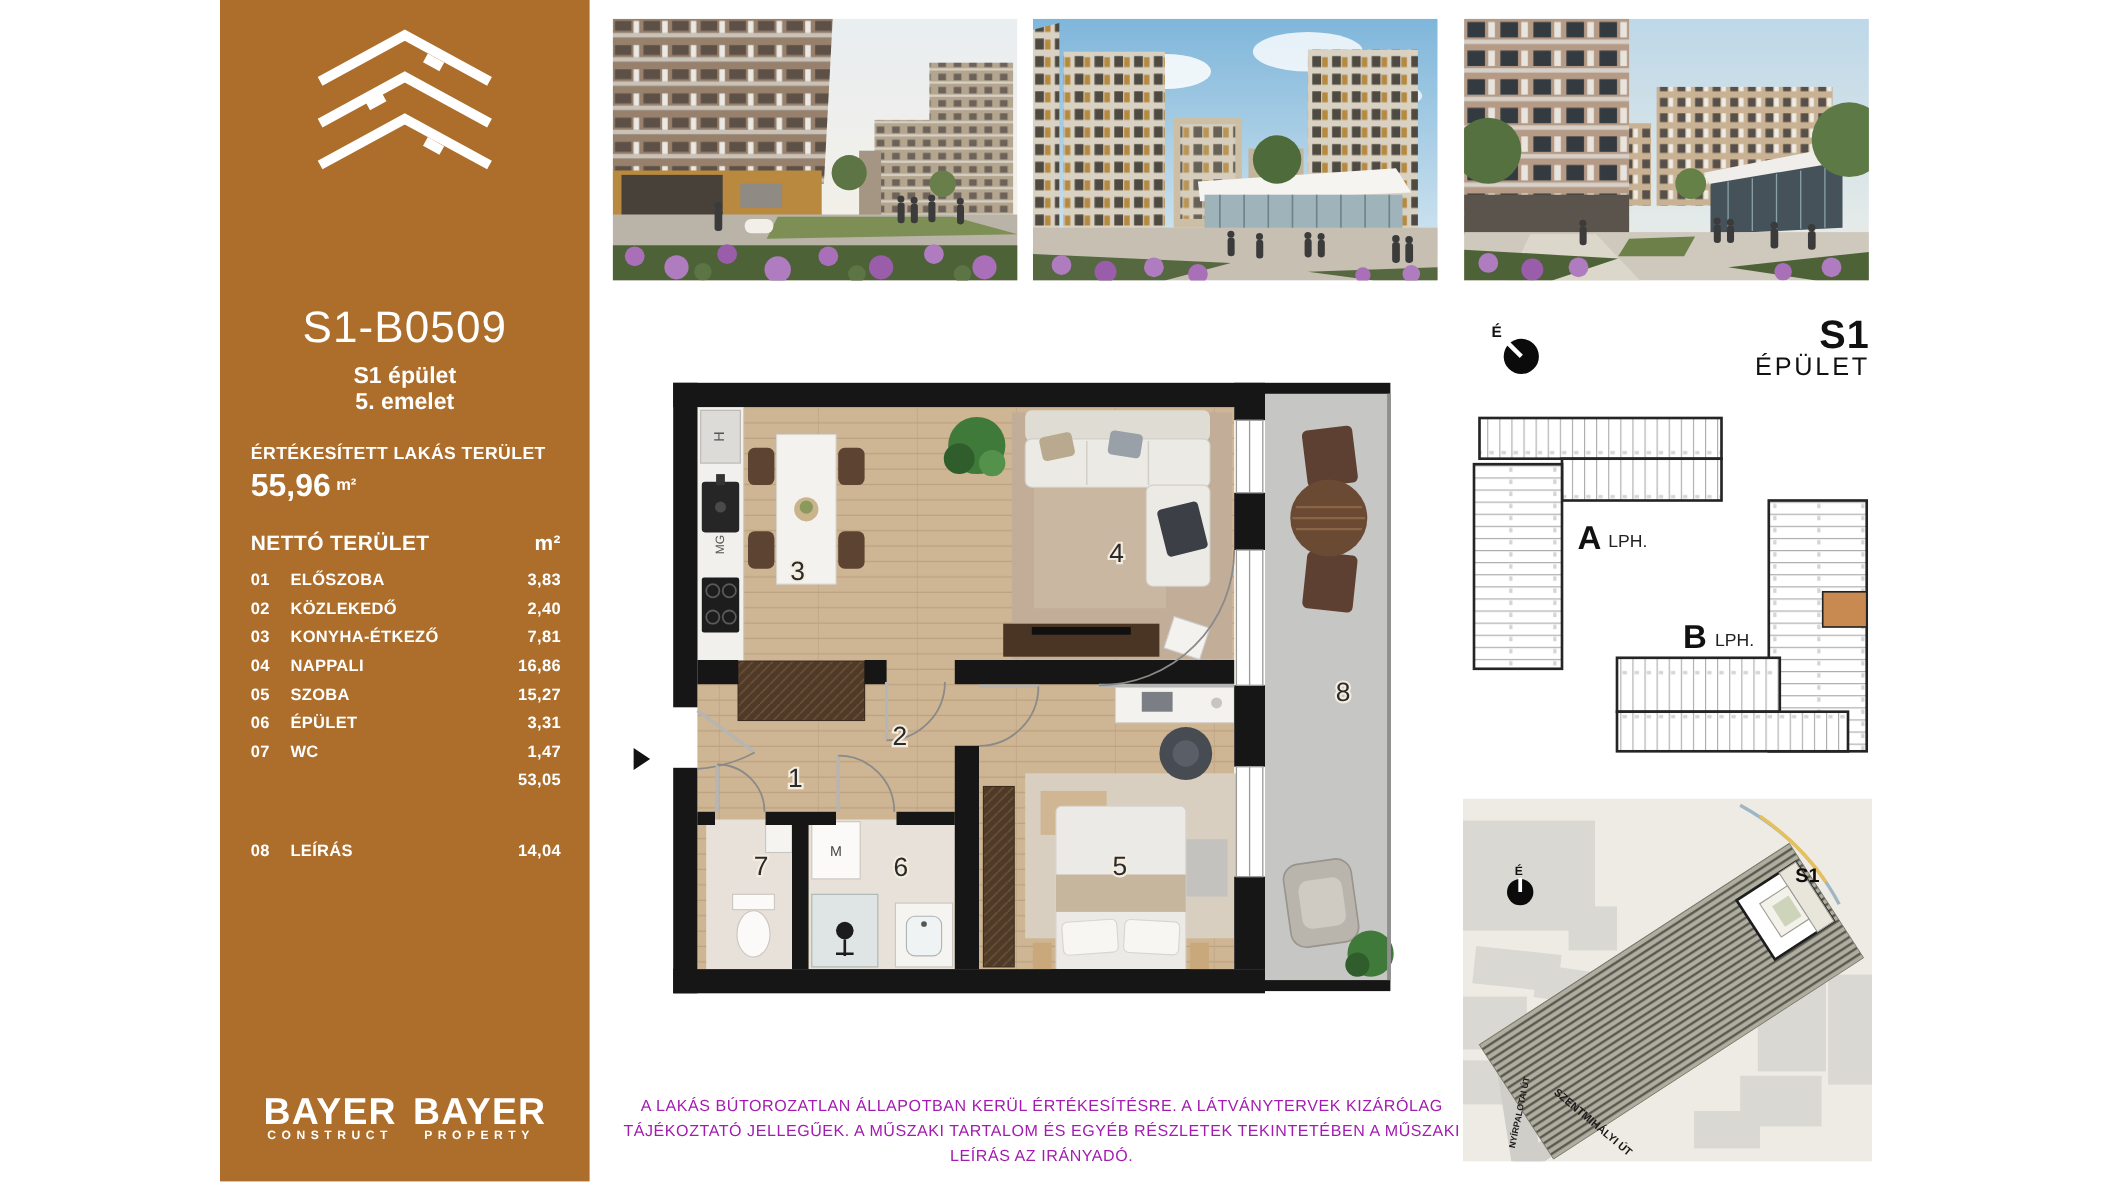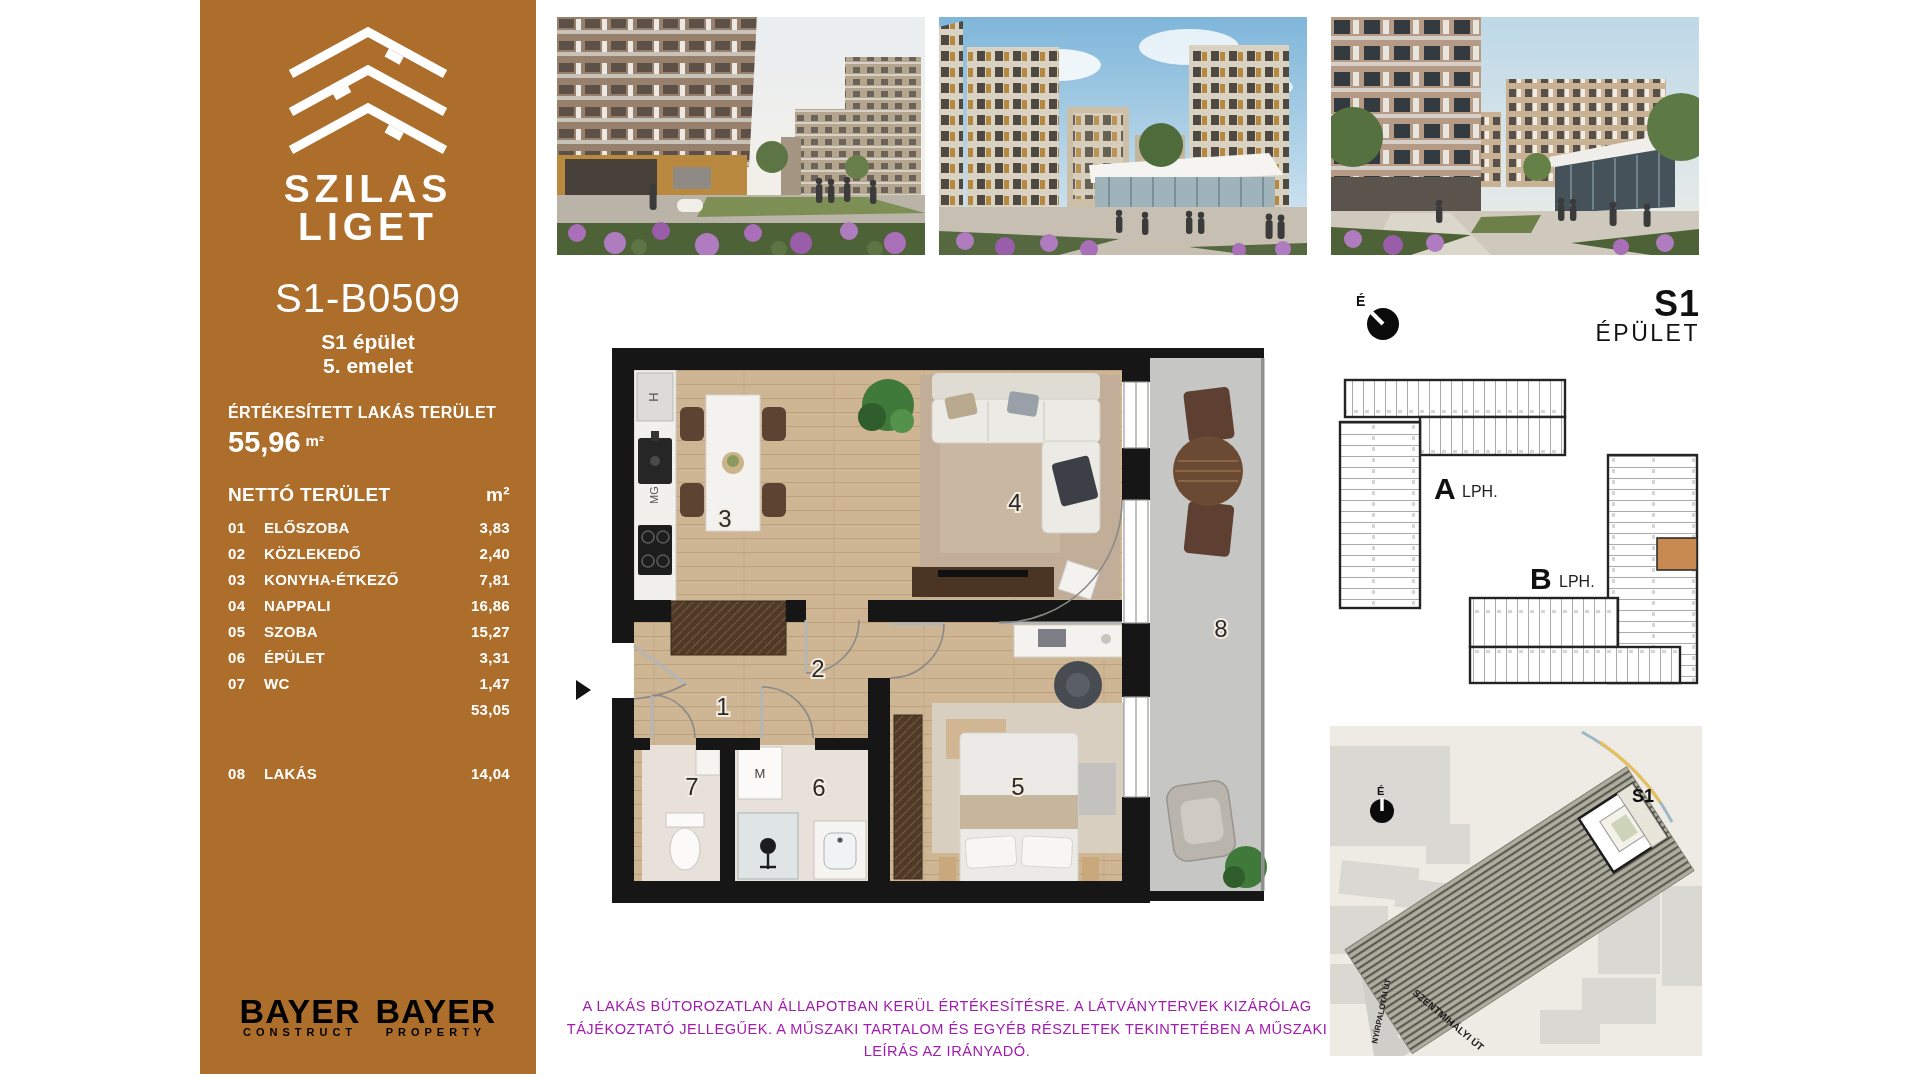--- a/index.html
+++ b/index.html
@@ -19,21 +19,21 @@
   .sold-value .m2{font-size:15px;font-weight:bold;vertical-align:6px;margin-left:5px;}
   .net-head{top:484px;font-weight:bold;font-size:19px;display:flex;justify-content:space-between;letter-spacing:.4px;gap:20px;}
   .area-table{top:514px;}
   .arow{display:flex;height:26px;align-items:center;font-size:15px;font-weight:bold;letter-spacing:.3px;}
   .arow .no{width:36px;}
   .arow .nm{flex:1;}
   .arow .val{text-align:right;}
   .arow.subtotal{margin-top:0px;}
   .arow.erkely{margin-top:38px;}
   .devlogos{left:0;top:996px;width:336px;display:flex;justify-content:center;gap:15px;}
-  .devlogo{text-align:center;color:#000000;}
+  .devlogo{text-align:center;color:#ffffff;}
   .devlogo .l1{font-size:34px;font-weight:bold;letter-spacing:1px;line-height:30px;}
   .devlogo .l2{font-size:11px;font-weight:bold;letter-spacing:5px;}
   
   .bplan-title{left:1470px;top:288px;width:230px;text-align:right;color:#111;}
   .bplan-title .t1{font-size:36px;font-weight:bold;line-height:32px;letter-spacing:1px;}
   .bplan-title .t2{font-size:23px;letter-spacing:2.5px;line-height:26px;}
   
   .disclaimer{left:555px;top:995px;width:784px;text-align:center;color:#a21caf;
               font-size:14.6px;letter-spacing:.5px;line-height:1.55;}
   
@@ -52,24 +52,20 @@
         <path d="M18 52 L95 10 L172 52"></path>
         <path d="M18 90 L95 48 L172 90"></path>
         <path d="M18 128 L95 86 L172 128"></path>
       </g>
       <g fill="#fff">
         <rect x="113" y="30" width="17" height="9" transform="rotate(29 121 34)"></rect>
         <rect x="60" y="66" width="17" height="9" transform="rotate(-29 68 70)"></rect>
         <rect x="113" y="106" width="17" height="9" transform="rotate(29 121 110)"></rect>
       </g>
     </svg>
-    <div class="abs brandname">
-      <div>SZILAS</div>
-      <div>LIGET</div>
-    </div>
     <div class="abs unit-id">S1-B0509</div>
     <div class="abs unit-sub">
       <div>S1 épület</div>
       <div>5. emelet</div>
     </div>
 
     <div class="abs side-block sold-label">ÉRTÉKESÍTETT LAKÁS TERÜLET</div>
     <div class="abs side-block sold-value">
       <span>55,96</span><span class="m2">m²</span>
     </div>
@@ -115,21 +111,21 @@
         <span class="nm">WC</span>
         <span class="val">1,47</span>
       </div>
       <div class="arow subtotal">
         <span class="no"></span>
         <span class="nm"></span>
         <span class="val">53,05</span>
       </div>
       <div class="arow erkely">
         <span class="no">08</span>
-        <span class="nm">LAKÁS</span>
+        <span class="nm">LEÍRÁS</span>
         <span class="val">14,04</span>
       </div>
     </div>
 
     <div class="abs devlogos">
       <div class="devlogo">
         <div class="l1">BAYER</div>
         <div class="l2">CONSTRUCT</div>
       </div>
       <div class="devlogo">

